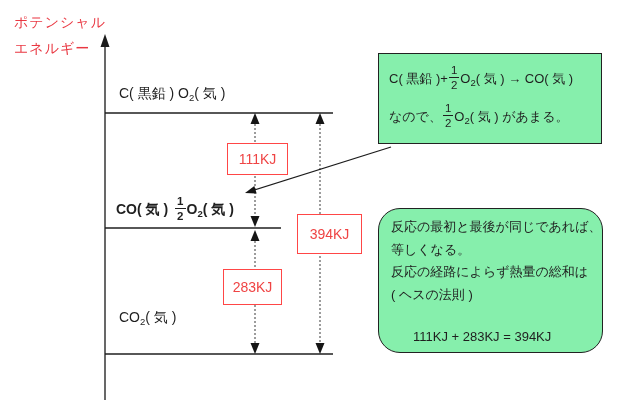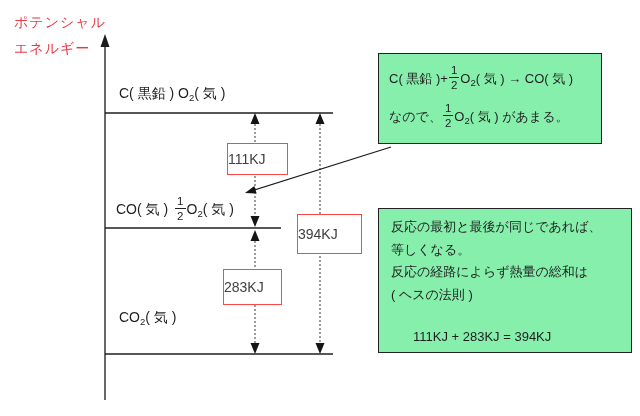--- a/index.html
+++ b/index.html
@@ -24,53 +24,53 @@
   .ptr{stroke:#1c1c1c;stroke-width:1.3;}
 
   .ylabel{
     position:absolute;left:14px;top:9px;z-index:2;
     color:var(--title-red);font-size:14px;line-height:26px;letter-spacing:1px;white-space:nowrap;
   }
   .level-label{
     position:absolute;z-index:2;font-size:14px;white-space:nowrap;color:var(--text-black);
   }
   .lbl-c{left:119px;top:85px;}
-  .lbl-co{left:116px;top:197px;}
+  .lbl-co{left:116px;top:197px;font-weight:bold;}
   .lbl-co2{left:119px;top:309px;}
   .level-label .frac{margin-left:7px;}
 
   sub.chem{font-size:9.5px;line-height:1;vertical-align:baseline;position:relative;bottom:-3px;}
   .frac{
     display:inline-block;text-align:center;vertical-align:middle;
     line-height:1.05;font-size:11.5px;margin:0 1px;position:relative;top:-2px;
   }
   .frac .fn{display:block;border-bottom:1px solid var(--text-black);padding:0 2px 1px;}
   .frac .fd{display:block;padding-top:1px;}
 
   .value-box{
     position:absolute;z-index:3;background:#ffffff;border:1.5px solid var(--value-box-red);
-    color:#404040;font-size:14px;display:flex;align-items:center;
+    color:#ef4444;font-size:14px;display:flex;align-items:center;justify-content:center;
     box-sizing:border-box;white-space:nowrap;
   }
   .v111{left:227px;top:143px;width:61px;height:32px;}
   .v283{left:223px;top:269px;width:59px;height:36px;}
   .v394{left:297px;top:214px;width:65px;height:40px;}
 
   .note-box{
     position:absolute;z-index:3;background:#86efac;border:1.5px solid #222;
     box-sizing:border-box;font-size:13px;color:var(--text-black);
   }
   .note1{
     left:378px;top:53px;width:224px;height:91px;
     display:flex;flex-direction:column;justify-content:space-evenly;
     padding:2px 6px 2px 10px;white-space:nowrap;
   }
   .note2{
-    left:378px;top:208px;width:254px;height:145px;
-    padding:7px 8px 0 12px;line-height:22.5px;white-space:nowrap;
+    left:378px;top:208px;width:225px;height:145px;
+    padding:7px 8px 0 12px;line-height:22.5px;white-space:nowrap;border-radius:22px;
   }
   .note2 .equation{margin:20px 0 0 22px;}
 </style>
 </head>
 <body>
 
 <div class="stage">
 
   <svg class="layer" width="640" height="416" viewBox="0 0 640 416">
 

